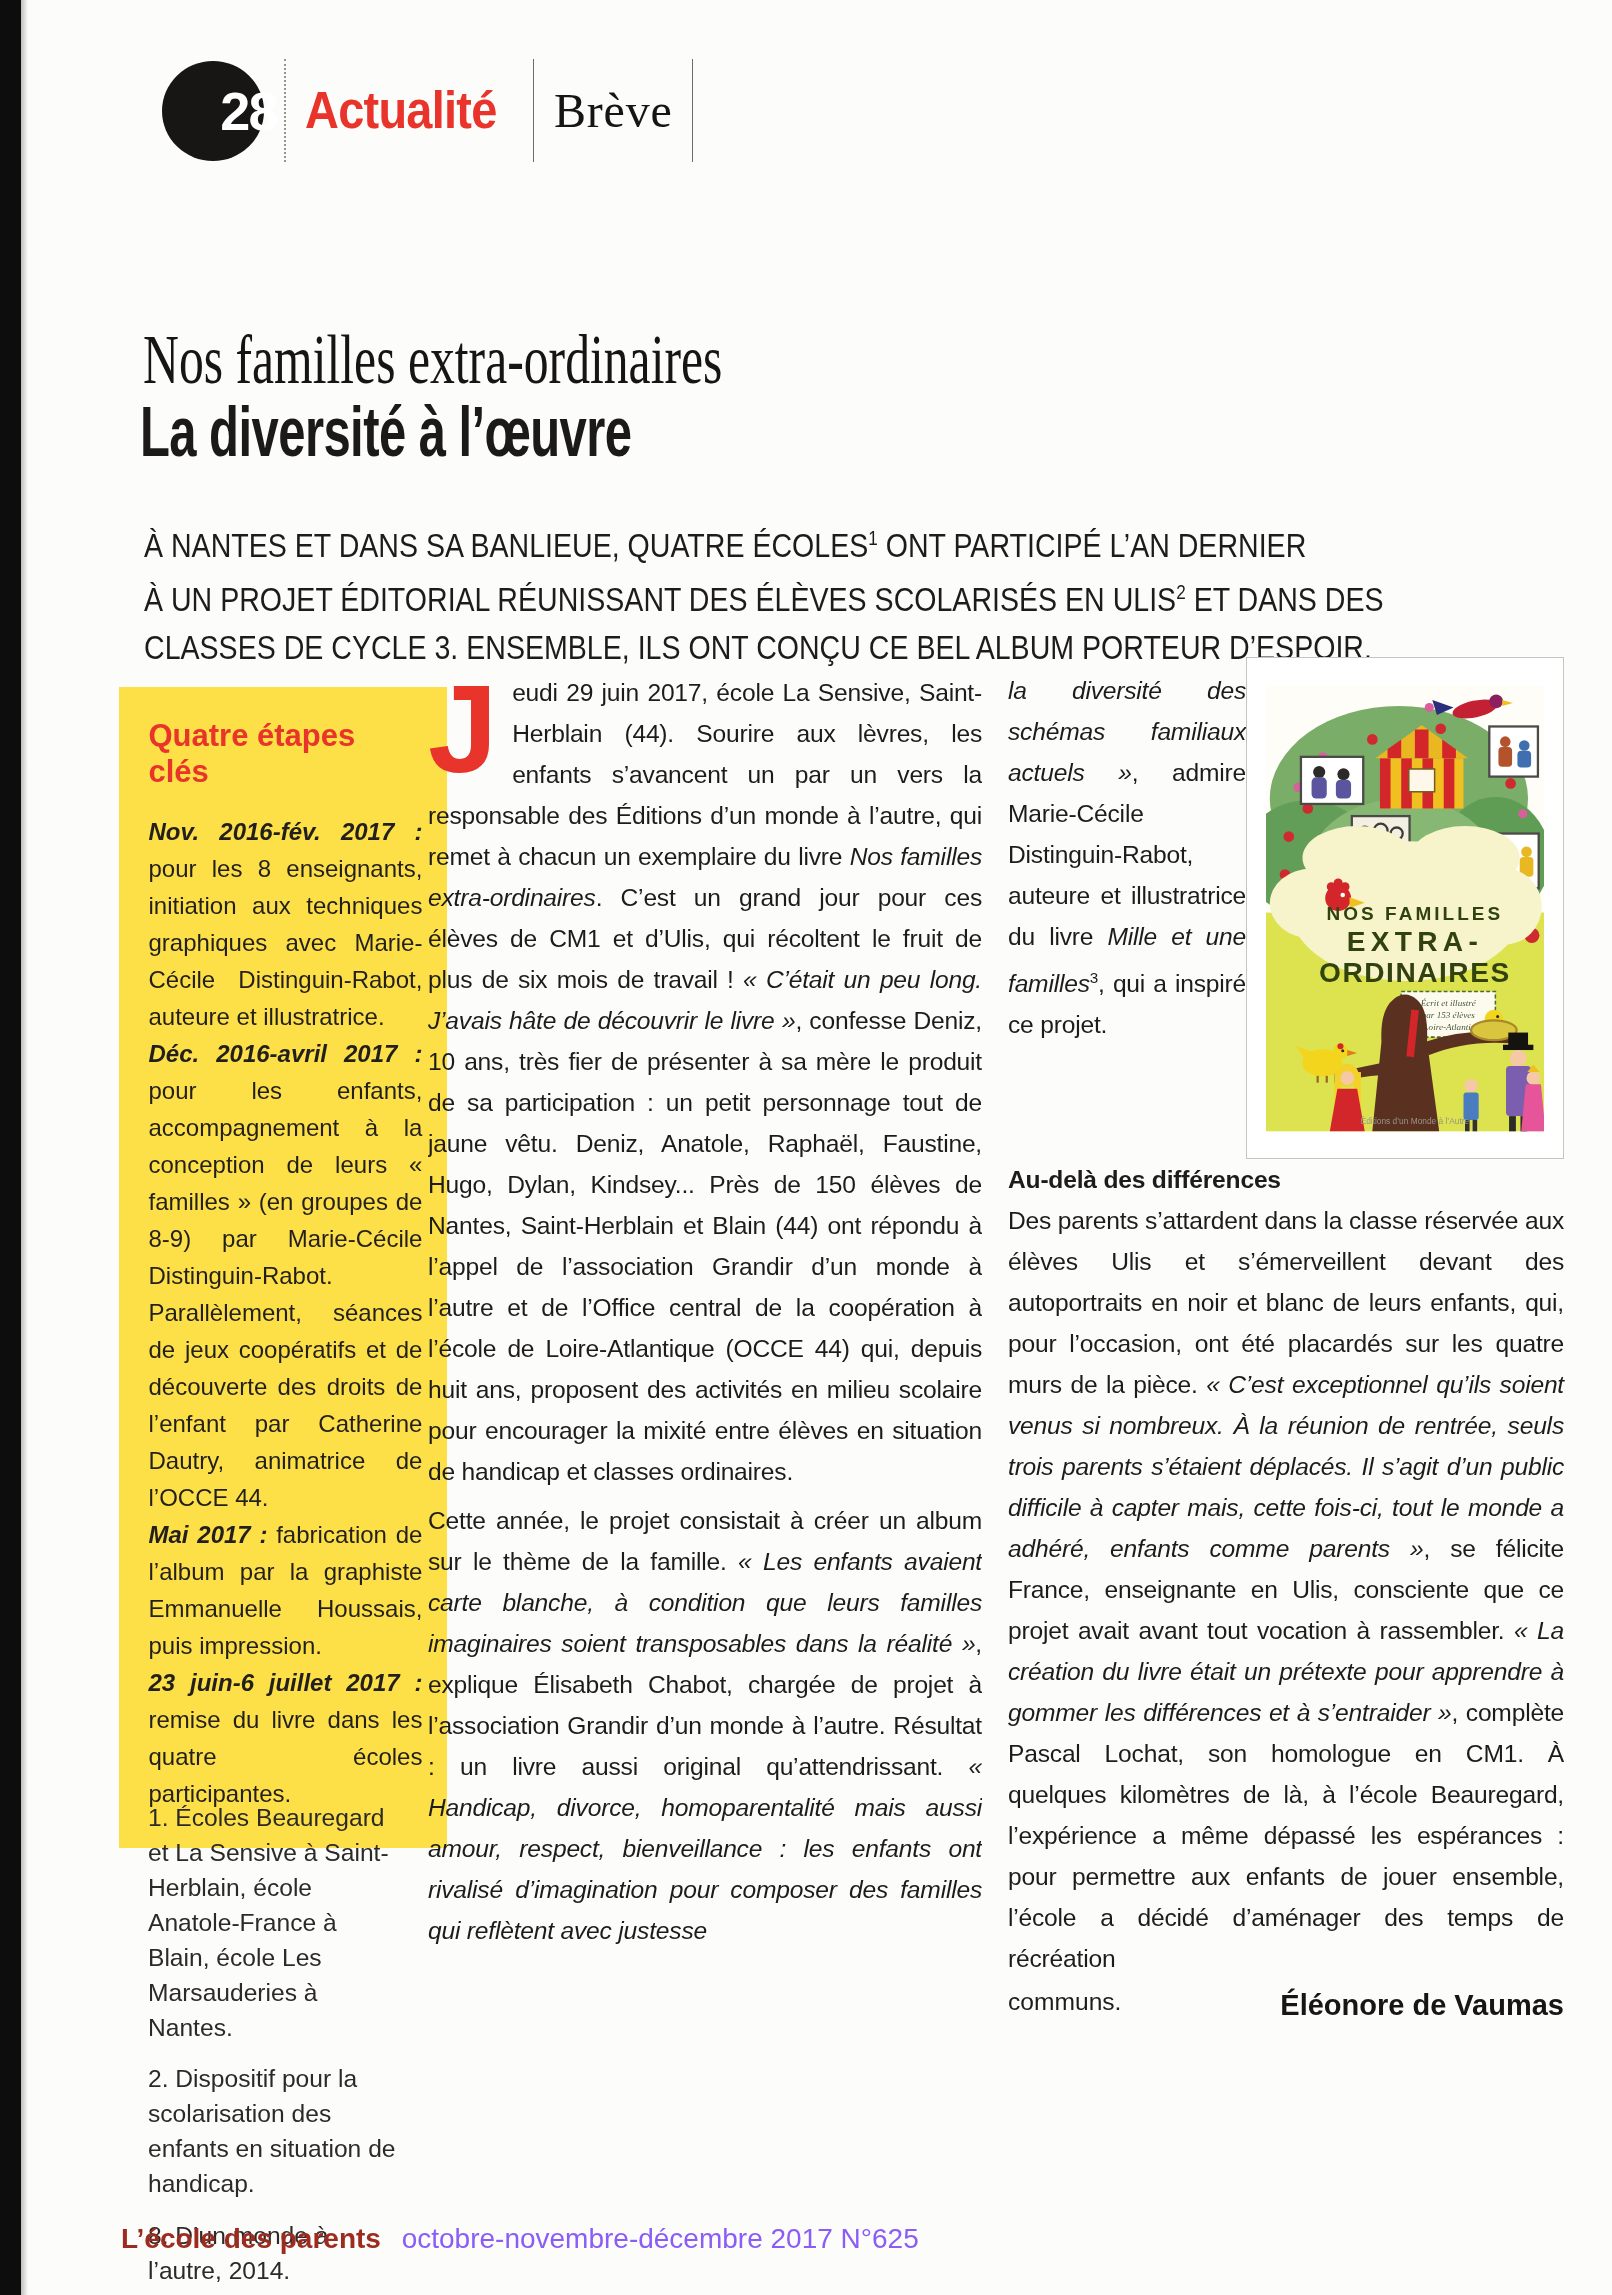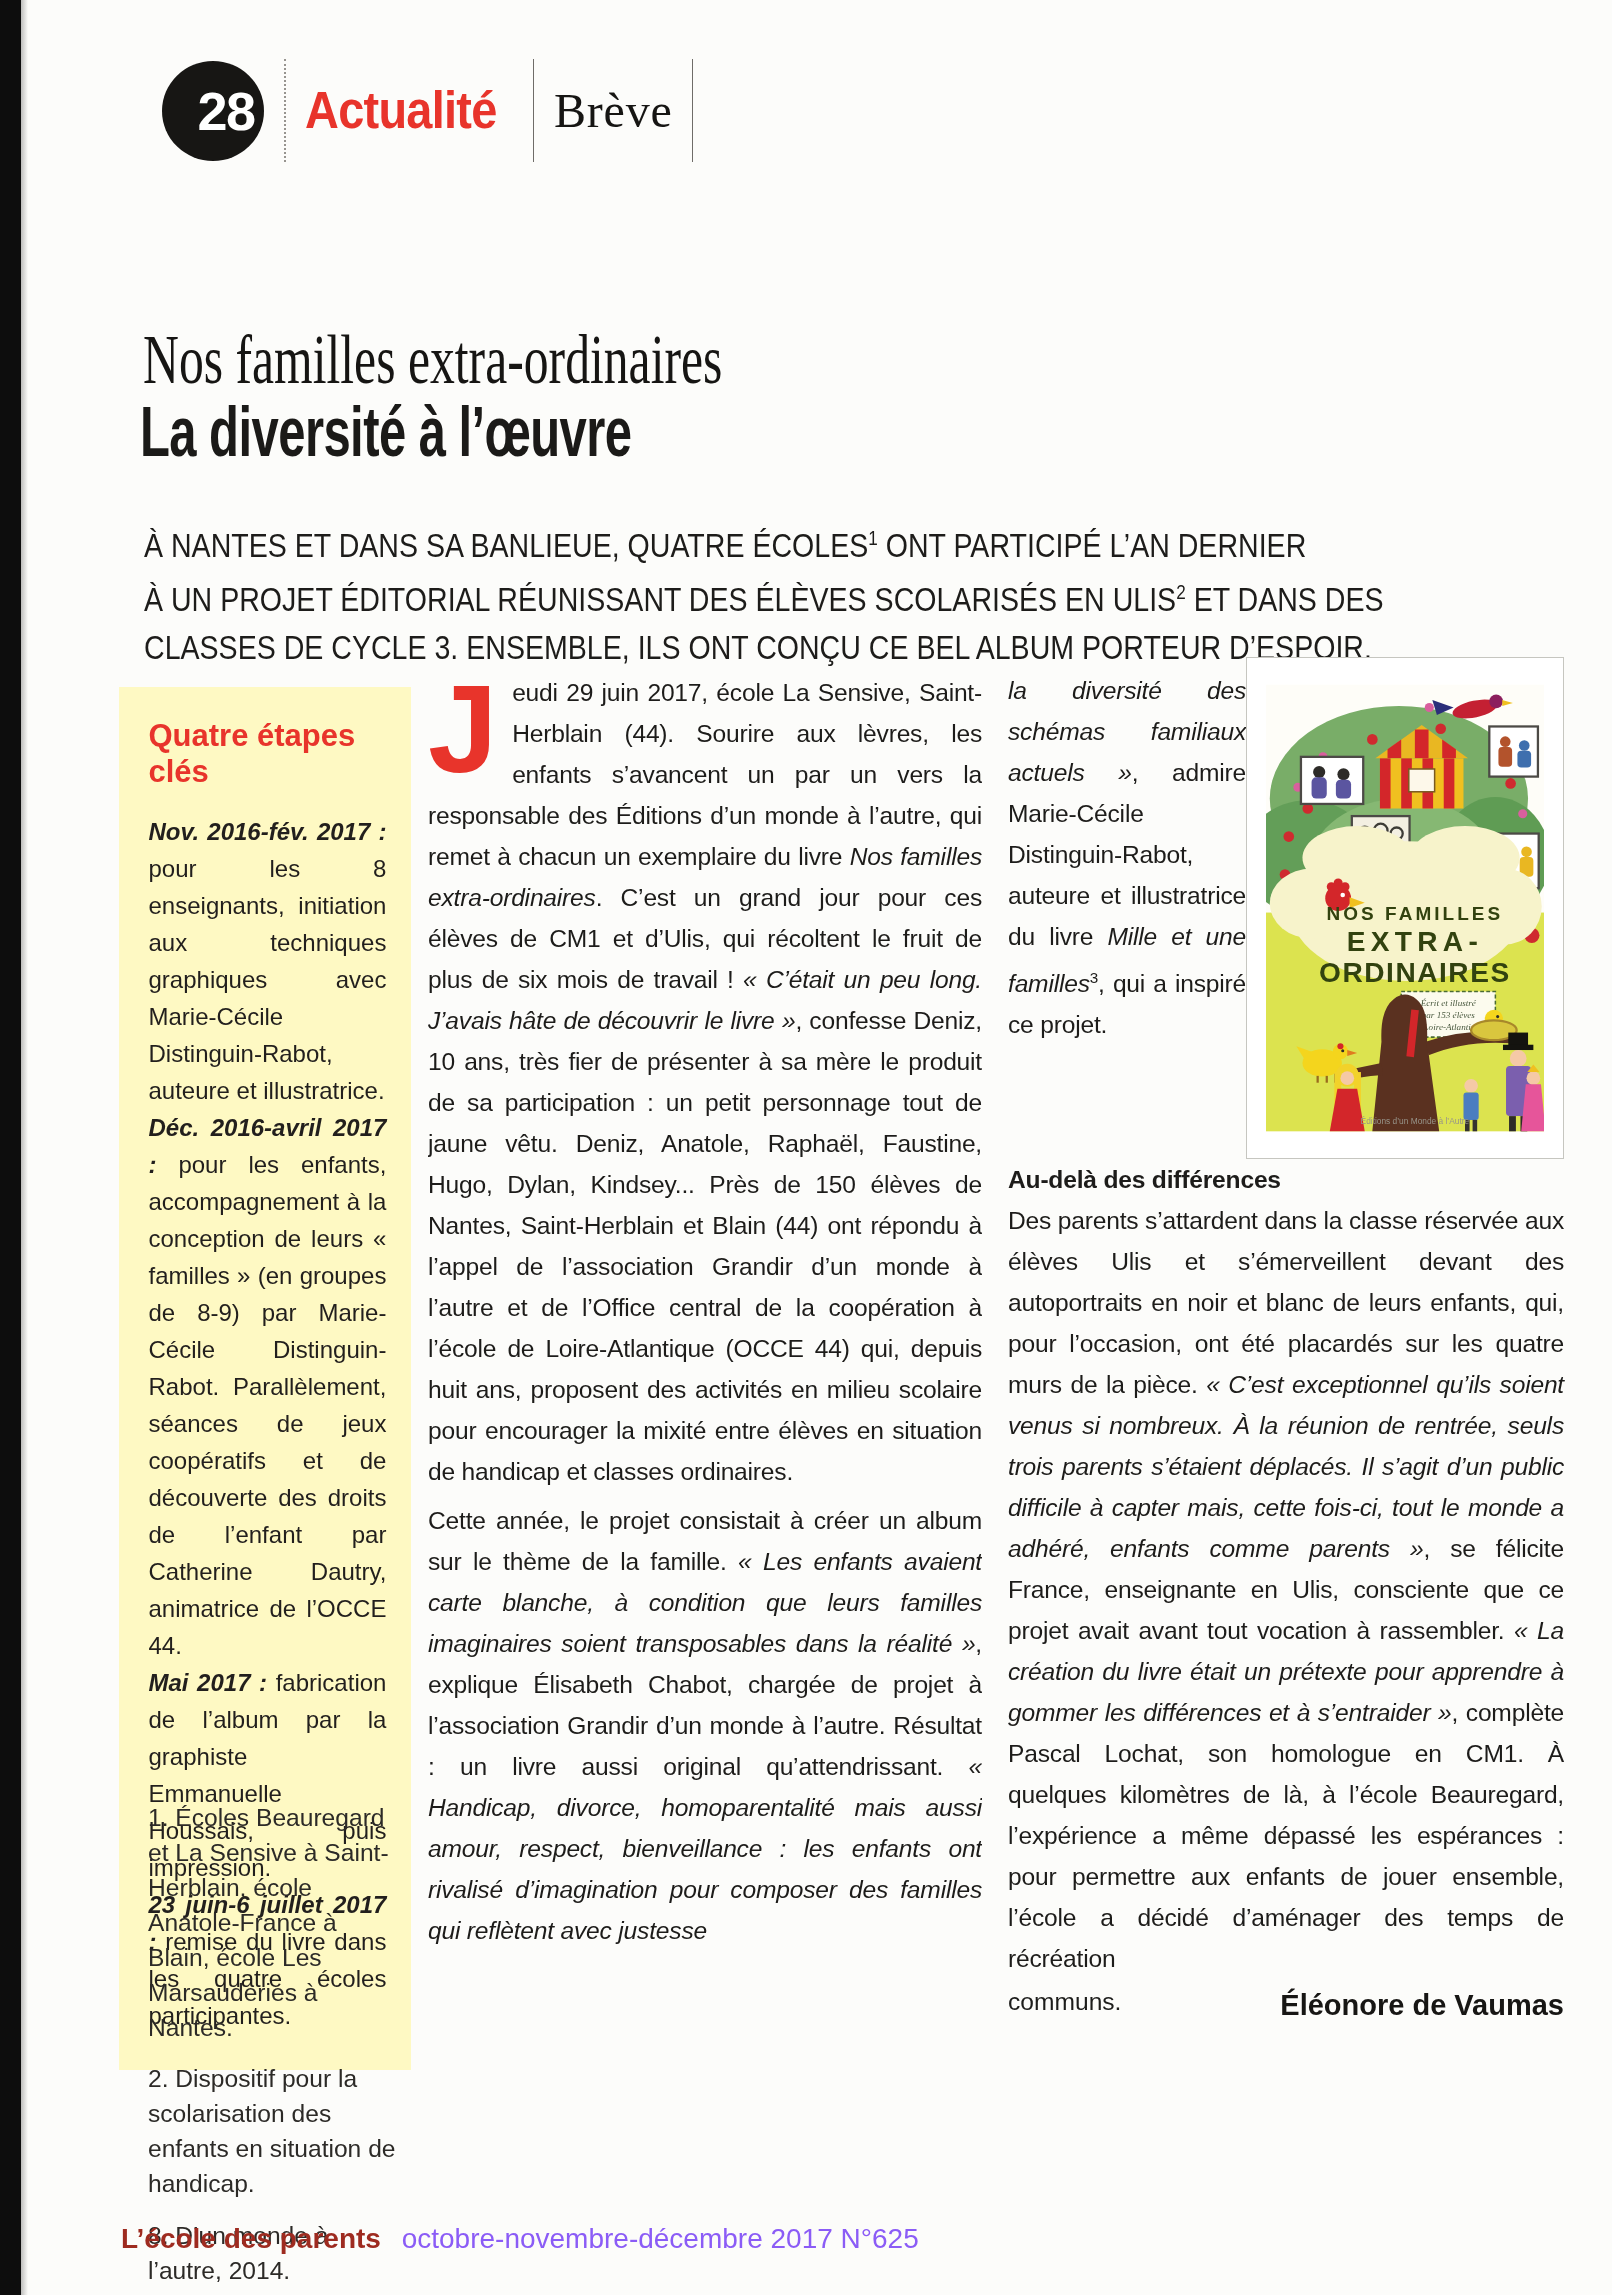--- a/index.html
+++ b/index.html
@@ -6,41 +6,41 @@
   body{
     width:1613px;height:2295px;position:relative;overflow:hidden;
     background:#fcfcfa;color:#1d1d1b;
     font-family:"Liberation Sans",sans-serif;
   }
   .scan-edge{position:absolute;left:0;top:0;width:21px;height:100%;background:#0d0d0d;}
   .scan-edge2{position:absolute;left:21px;top:0;width:6.6px;height:100%;background:linear-gradient(to right,#8a8a88,#fcfcfa);opacity:.55;}
 
   
   .header{position:absolute;left:162px;top:59px;display:flex;align-items:center;height:103px;}
-  .page-badge{width:102px;height:100px;background:#171614;border-radius:50%;display:flex;align-items:center;justify-content:center;}
+  .page-badge{width:102px;height:100px;background:#171614;border-radius:50%;display:flex;align-items:center;justify-content:flex-end;}
   .page-badge span{color:#fff;font-weight:700;font-size:54px;transform:translateX(13px);letter-spacing:-1.6px;}
   .hsep{align-self:stretch;margin:0 19.7px;border-left:2.5px dotted #97948f;}
   .hsep.solid{border-left:1.6px solid #6f6c68;}
   .section-label{font-size:51px;font-weight:700;color:#e8342b;letter-spacing:-0.8px;transform:scaleX(.92);transform-origin:left;}
   .subsection-label{font-family:"Liberation Serif",serif;font-size:48px;color:#161513;letter-spacing:0.8px;}
 
   
   .kicker{position:absolute;left:143px;top:321px;font-family:"Liberation Serif",serif;font-weight:400;
     font-size:69px;color:#161513;white-space:nowrap;transform:scaleX(.72);transform-origin:left;letter-spacing:0;}
   .headline{position:absolute;left:140px;top:392px;font-weight:700;font-size:70px;color:#1b1a18;
     white-space:nowrap;transform:scaleX(.70);transform-origin:left;letter-spacing:-0.8px;}
 
   .standfirst{position:absolute;left:144px;top:515px;}
   .standfirst div{font-size:34px;line-height:47px;color:#1d1c1a;white-space:nowrap;
     transform:scaleX(.84);transform-origin:left;font-weight:400;}
   .standfirst sup{font-size:60%;vertical-align:super;}
 
   
-  .sidebar{position:absolute;left:119px;top:687px;width:292px;box-sizing:border-box;
-    background:#fef9c3;padding:31px 24.6px 36px 29.5px;}
+  .sidebar{position:absolute;left:119px;top:687px;width:328px;box-sizing:border-box;
+    background:#fde047;padding:31px 24.6px 36px 29.5px;}
   .sb-title{font-size:31px;font-weight:700;color:#e8342b;margin:0 0 23px 0;}
   .sb-item{font-size:24px;line-height:37px;margin:0;text-align:justify;color:#221f1d;}
   .sb-label{font-weight:700;font-style:italic;}
 
   
   .footnotes{position:absolute;left:148px;top:1800px;width:256px;}
   .footnotes p{font-size:24.6px;line-height:35px;margin:0 0 16.4px 0;color:#2c2a27;}
 
   
   .main-col{position:absolute;left:428px;top:672px;width:554px;height:1516px;overflow:hidden;}

